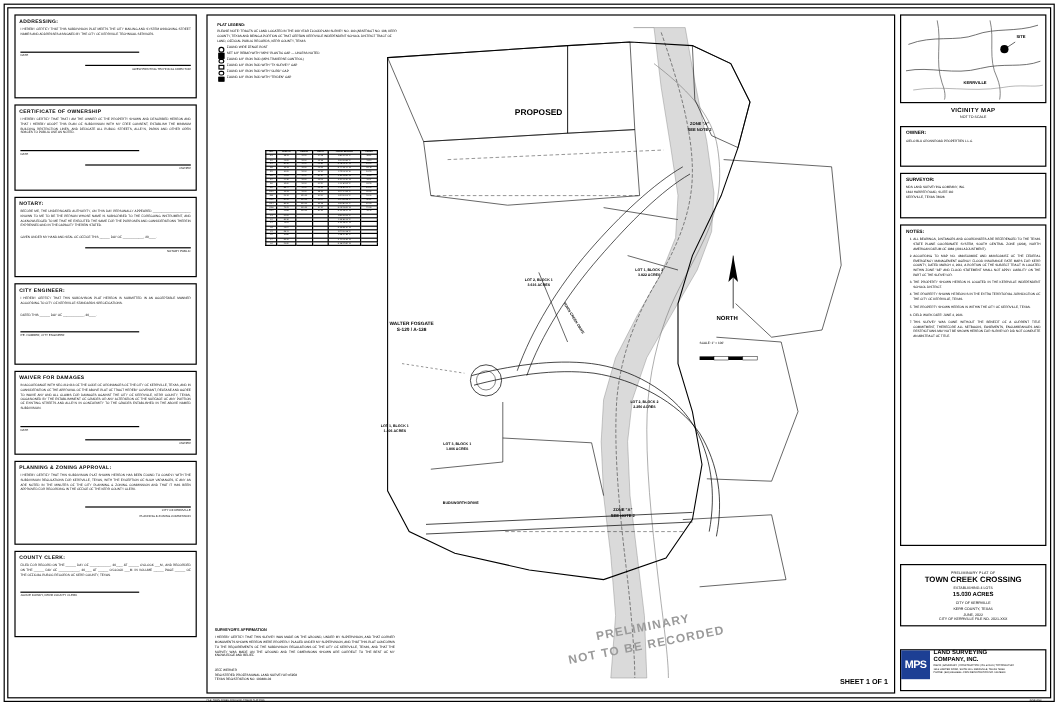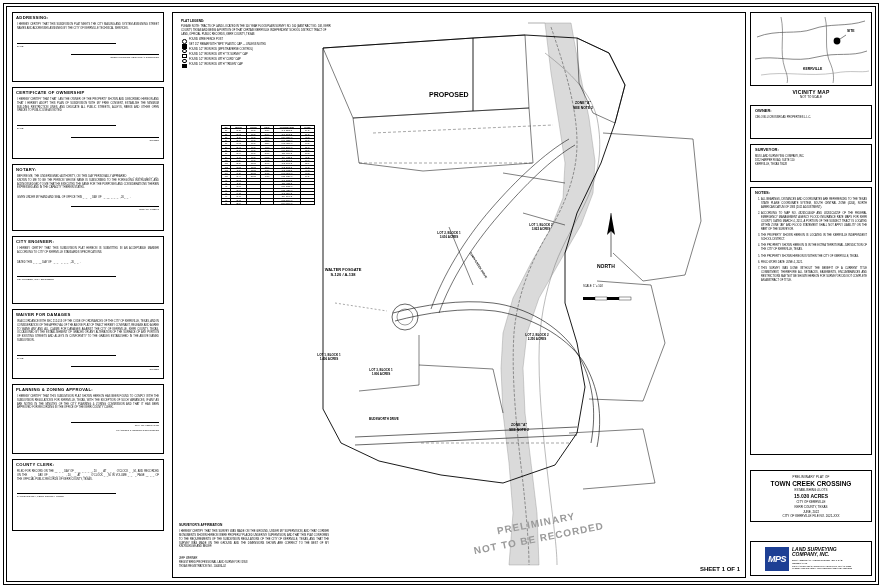--- a/index.html
+++ b/index.html
@@ -56,21 +56,21 @@
   #notesbox .rb ol{margin:0;padding-left:6px;}
   #notesbox .rb li{margin-bottom:2.5px;text-align:justify;}
 
   #titleblock{position:absolute;left:750px;top:470px;width:122px;border:1px solid #000;box-sizing:border-box;padding:4px 3px 2px 3px;text-align:center;}
   #titleblock .l1{font-size:3px;letter-spacing:.2px;}
   #titleblock .l2{font-size:6.5px;font-weight:bold;margin:1px 0;}
   #titleblock .l3{font-size:3px;}
   #titleblock .l4{font-size:5px;font-weight:bold;margin:1px 0;}
   #titleblock .l5{font-size:3px;line-height:1.6;}
 
-  #mpsbox{position:absolute;left:750px;top:541px;width:122px;height:35px;border:1px solid #000;box-sizing:border-box;display:flex;align-items:center;padding:14px;font-style:italic;}
+  #mpsbox{position:absolute;left:750px;top:541px;width:122px;height:35px;border:1px solid #000;box-sizing:border-box;display:flex;align-items:flex-start;padding:0;}
   #mpslogo{width:24px;height:24px;background:#1d3f94;color:#fff;font-size:9px;font-weight:bold;display:flex;align-items:center;justify-content:center;letter-spacing:-.5px;}
   #mpstext{flex:1;padding-left:3px;}
   #mpstext .n1{font-size:5px;font-weight:bold;line-height:1.1;}
   #mpstext .n2{font-size:2.1px;line-height:1.35;margin-top:1px;}
 
   #sheetno{position:absolute;right:142px;bottom:16px;font-size:6px;font-weight:bold;}
   #botline{position:absolute;left:172px;bottom:3px;font-size:2px;}
   #botline2{position:absolute;right:14px;bottom:3px;font-size:2px;}
 
   .northlbl{position:absolute;font-size:5px;font-weight:bold;}

